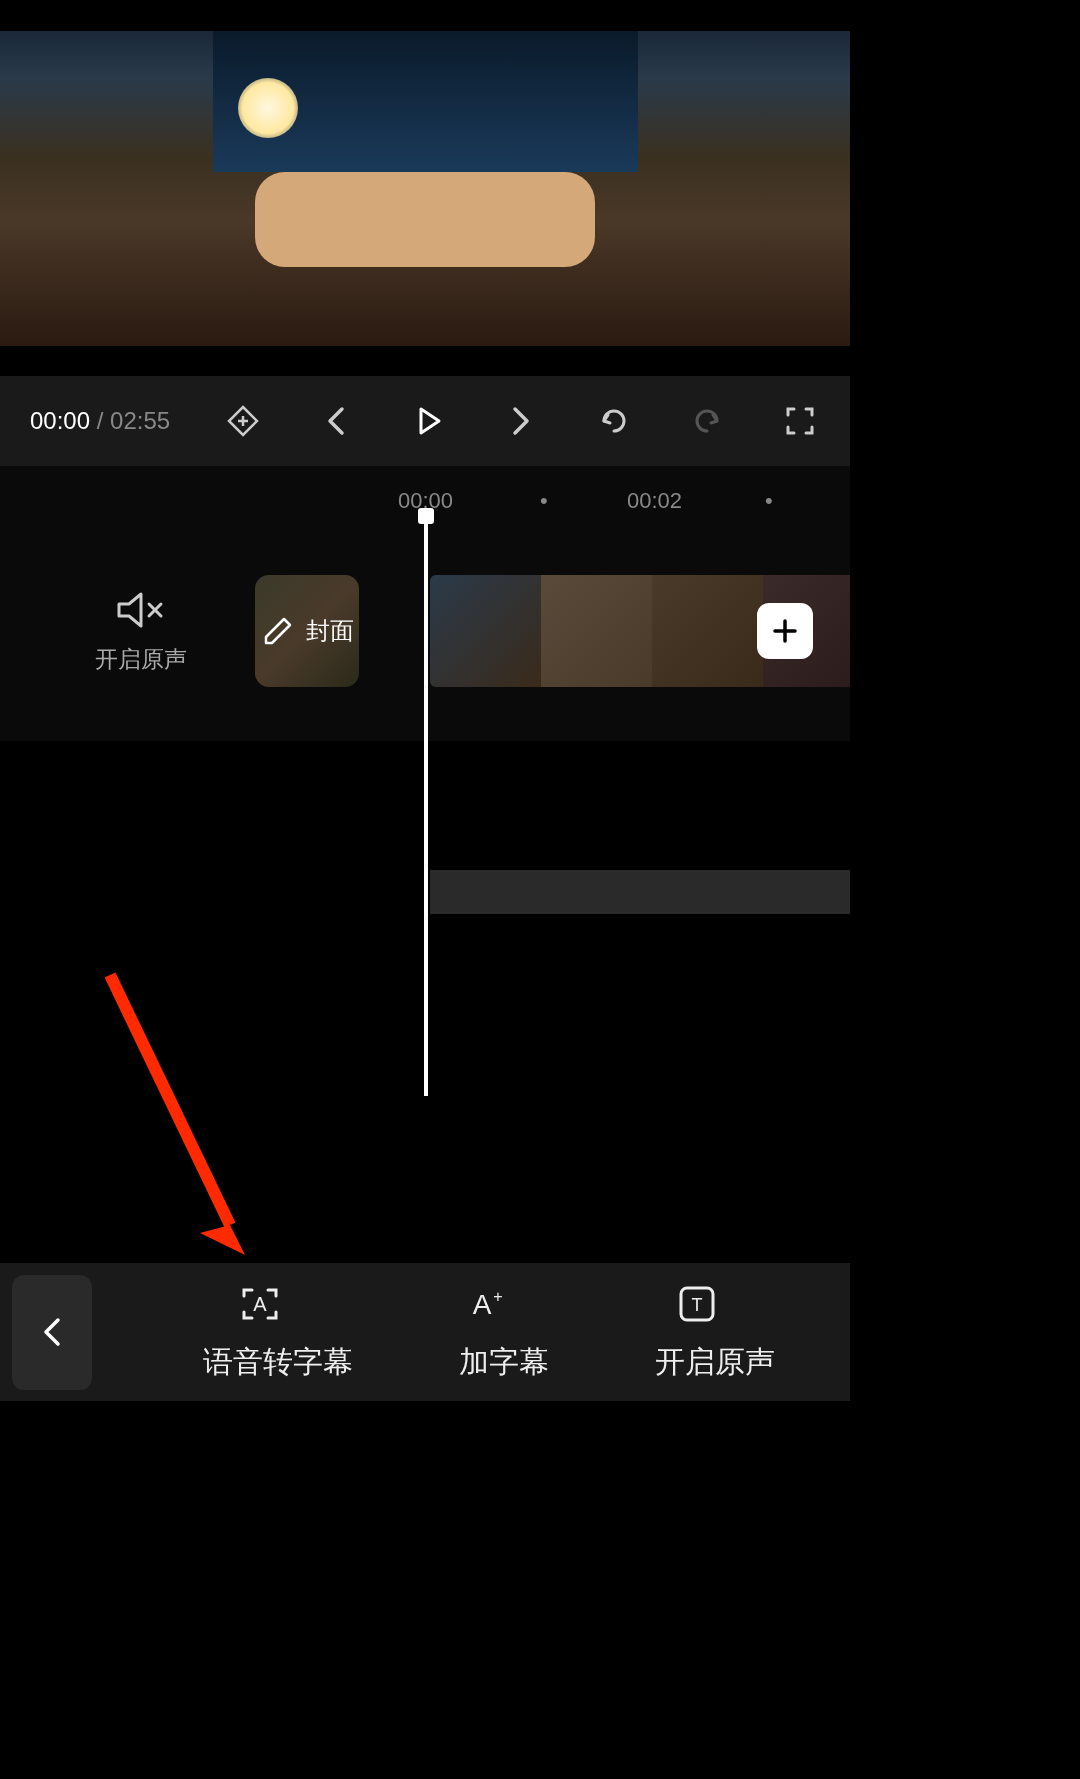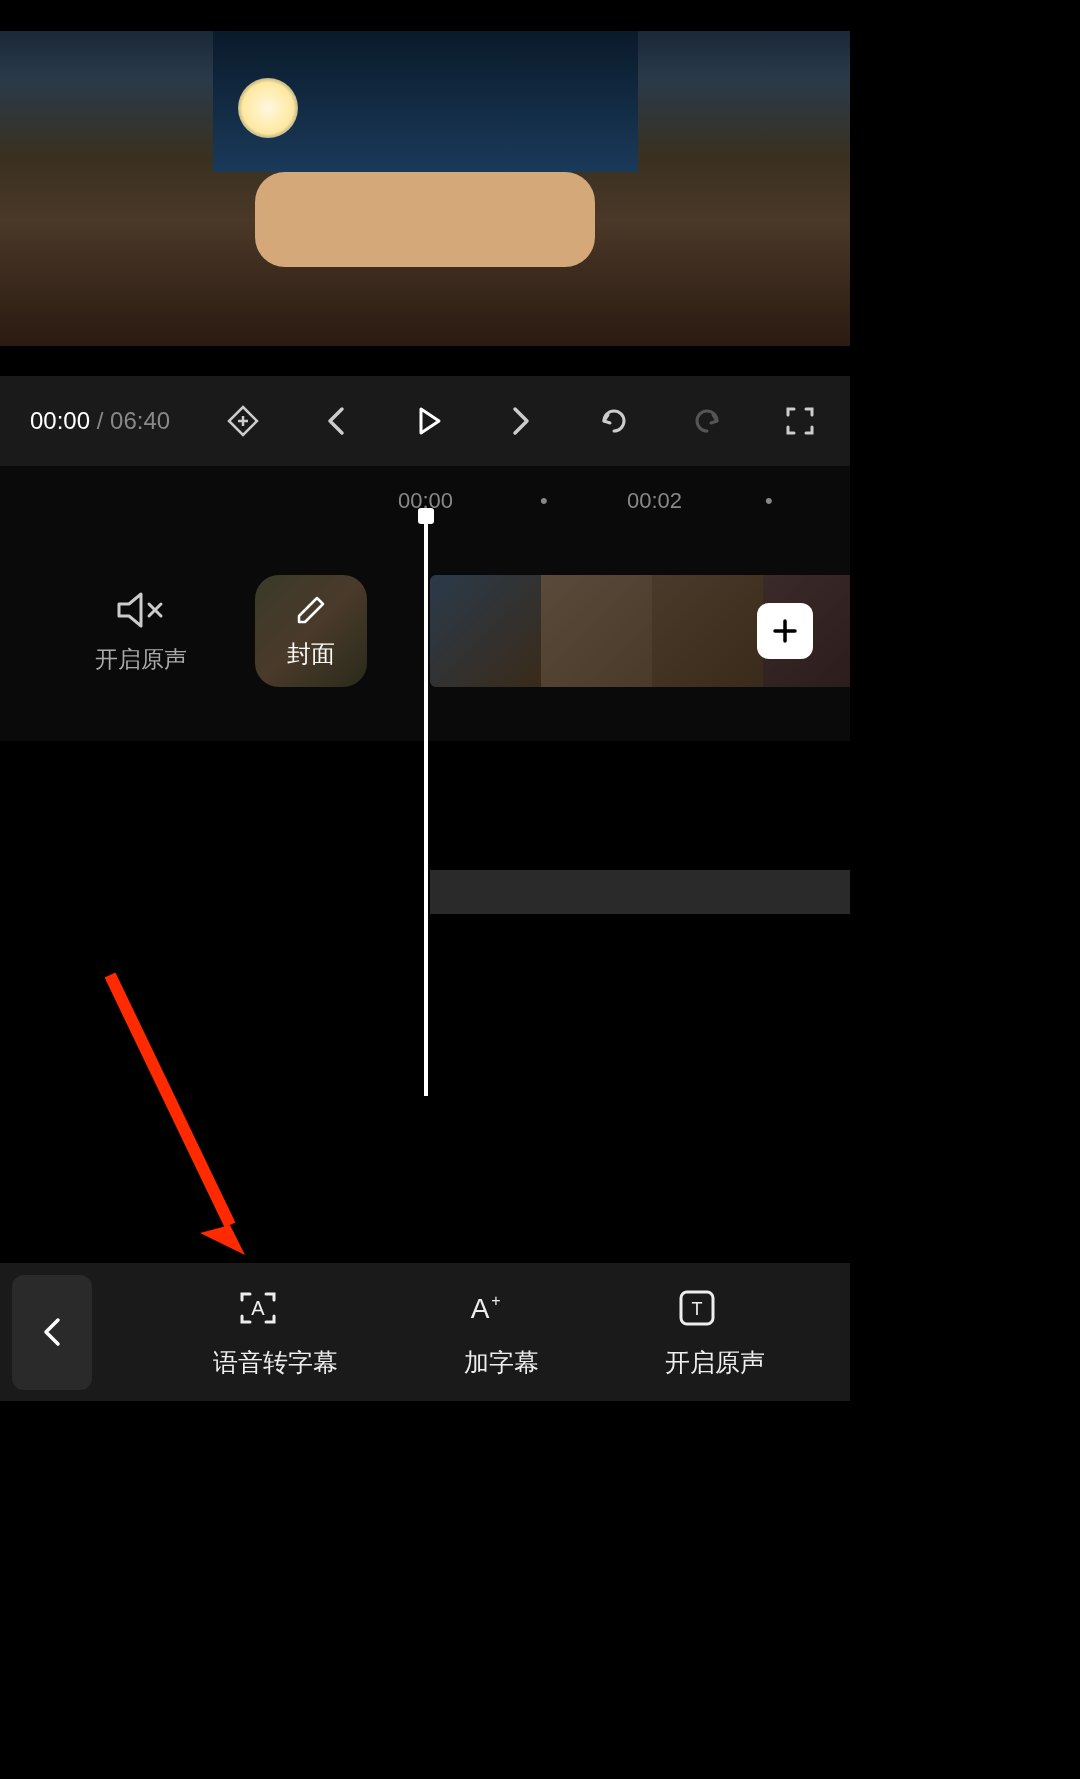--- a/index.html
+++ b/index.html
@@ -127,26 +127,26 @@
       display: flex;
       flex-direction: column;
       align-items: center;
       gap: 12px;
       color: #aaa;
     }
     .original-sound-label { font-size: 23px; }
     .cover-block {
       position: absolute;
       left: 255px;
-      width: 112px;
+      width: 104px;
       height: 112px;
       background: linear-gradient(135deg, #3a3a2a 0%, #4a3a2a 50%, #2a2a1a 100%);
-      border-radius: 24px;
-      display: flex;
-      flex-direction: column;
+      border-radius: 14px;
+      display: flex;
+      flex-direction: row;
       align-items: center;
       justify-content: center;
       gap: 10px;
     }
     .cover-label { font-size: 24px; color: #fff; }
     .clip-strip {
       position: absolute;
       left: 430px;
       height: 112px;
       display: flex;
@@ -216,21 +216,21 @@
       justify-content: space-around;
       padding: 0 40px;
     }
     .toolbar-item {
       display: flex;
       flex-direction: column;
       align-items: center;
       gap: 16px;
     }
     .toolbar-item-label {
-      font-size: 25px;
+      font-size: 30px;
       color: #eee;
       margin-left: 36px;
     }
     .toolbar-icon {
       width: 44px;
       height: 44px;
       display: flex;
       align-items: center;
       justify-content: center;
     }
@@ -241,21 +241,21 @@
 <div class="preview-area">
   <div class="preview-frame">
     <div class="room-window"></div>
     <div class="room-lamp"></div>
     <div class="room-sofa"></div>
   </div>
 </div>
 
 <div class="playback-controls">
   <div class="time-display">
-    <span>00:00</span><span class="time-total"> / </span><span class="time-total">06:40</span>
+    <span>00:00</span><span class="time-total"> / </span><span class="time-total">02:55</span>
   </div>
   <div class="control-btn">
     <svg width="36" height="36" viewBox="0 0 36 36">
         <path d="M18 4 L32 18 L18 32 L4 18 Z" fill="none" stroke="#ccc" stroke-width="2.5"></path>
         <line x1="13" y1="18" x2="23" y2="18" stroke="#ccc" stroke-width="2.5"></line>
         <line x1="18" y1="13" x2="18" y2="23" stroke="#ccc" stroke-width="2.5"></line>
       </svg>
   </div>
   <div class="control-btn">
     <svg width="28" height="36" viewBox="0 0 28 36">

